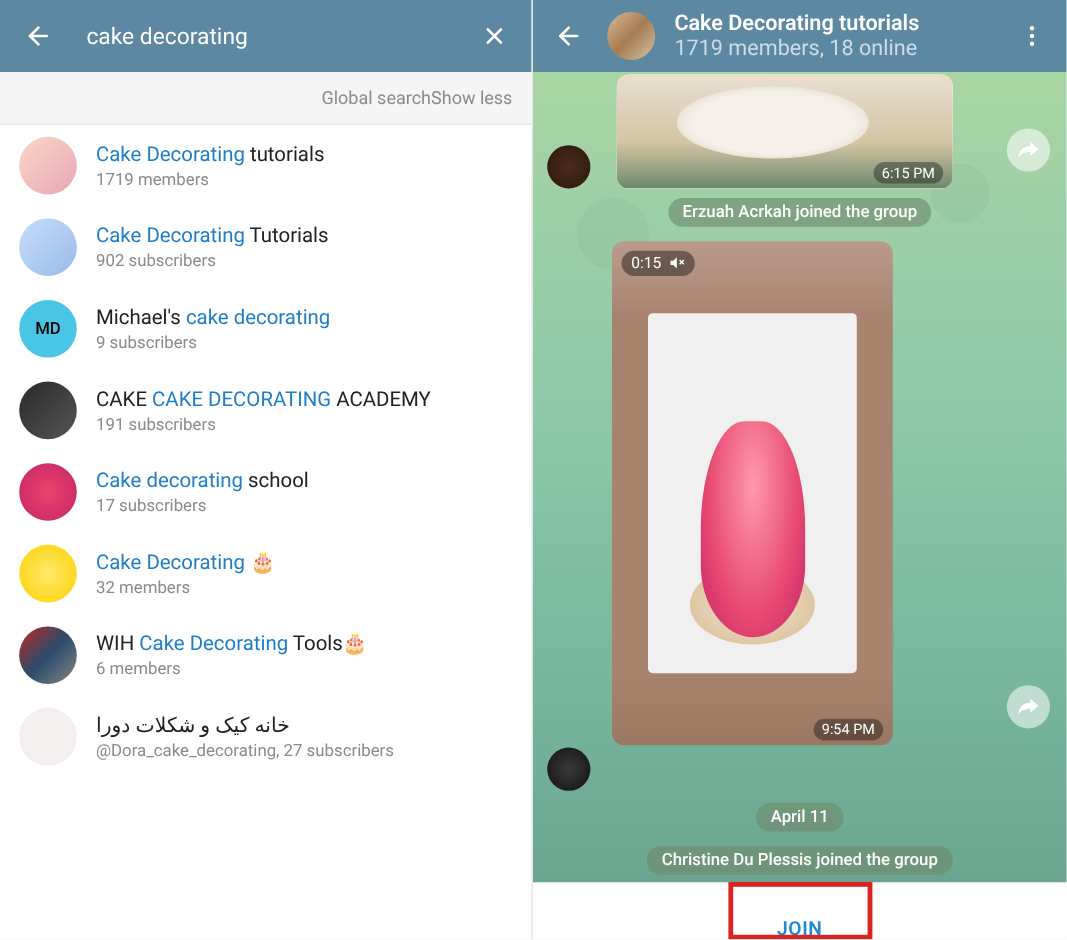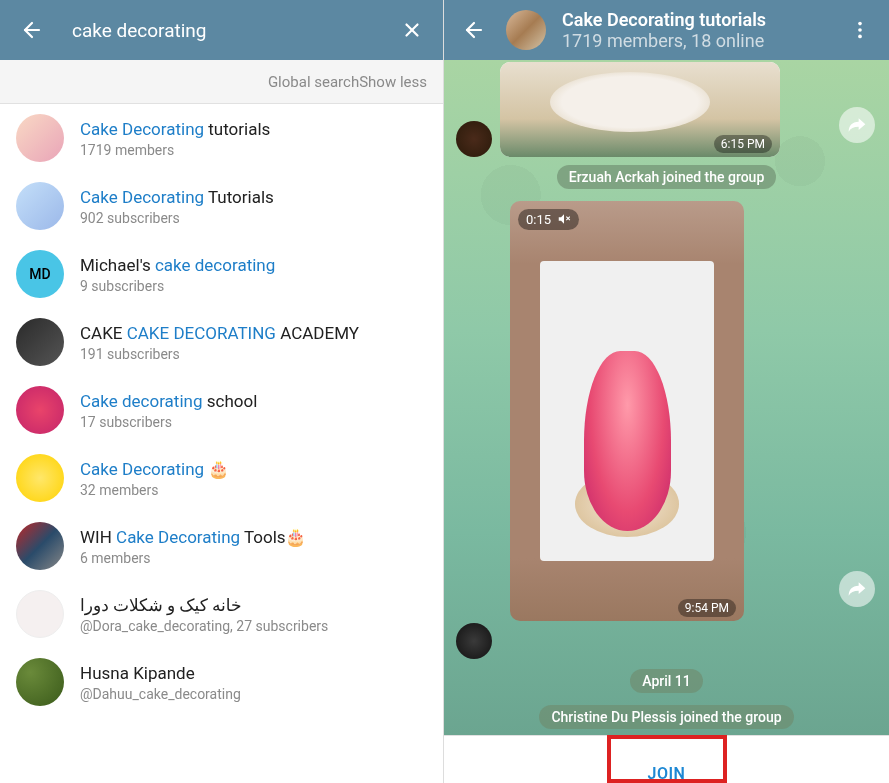--- a/index.html
+++ b/index.html
@@ -67,21 +67,21 @@
     background: linear-gradient(180deg, #a9d5a3 0%, #8fc9a8 40%, #7ab9a0 70%, #6ba590 100%);
   }
   .chat-body::before {
     content: ""; position: absolute; inset: 0;
     background-image: radial-gradient(circle at 15% 20%, rgba(0,0,0,0.03) 0 30px, transparent 30px),
                       radial-gradient(circle at 80% 15%, rgba(0,0,0,0.03) 0 25px, transparent 25px),
                       radial-gradient(circle at 60% 70%, rgba(0,0,0,0.03) 0 35px, transparent 35px);
     pointer-events: none;
   }
 
-  .msg-row { display: flex; align-items: flex-end; gap: 8px; padding: 6px 12px 2px 12px; position: relative; }
+  .msg-row { display: flex; align-items: flex-end; gap: 22px; padding: 6px 12px 2px 12px; position: relative; }
   .msg-avatar { width: 36px; height: 36px; border-radius: 50%; flex-shrink:0; background: radial-gradient(circle,#4a2a1a,#2a1a0a); }
   .msg-bubble {
     background: #fff; border-radius: 10px; overflow: hidden; position: relative;
     max-width: 280px;
   }
   .bubble-img1 {
     width: 280px; height: 95px; background: linear-gradient(180deg,#e8dfcf 0%, #d4c4a4 60%, #6a8a6a 100%);
     position: relative;
   }
   .bubble-img1::after {
@@ -221,27 +221,20 @@
           <div class="result-sub">6 members</div>
         </div>
       </div>
       <div class="result-row">
         <div class="avatar avatar-white"></div>
         <div class="result-text">
           <div class="result-title"><span>خانه کیک و شکلات دورا</span><span class="hl"></span><span></span></div>
           <div class="result-sub">@Dora_cake_decorating, 27 subscribers</div>
         </div>
       </div>
-      <div class="result-row">
-        <div class="avatar avatar-food"></div>
-        <div class="result-text">
-          <div class="result-title"><span>Husna Kipande</span><span class="hl"></span><span></span></div>
-          <div class="result-sub">@Dahuu_cake_decorating</div>
-        </div>
-      </div>
     </div>
 </div>
 
 <div class="panel panel-right">
   <div class="header-right">
     <button class="icon-btn">
       <svg width="24" height="24" viewBox="0 0 24 24" fill="none" stroke="#fff" stroke-width="2.2" stroke-linecap="round" stroke-linejoin="round">
           <path d="M19 12H5"></path>
           <path d="M12 19l-7-7 7-7"></path>
         </svg>

